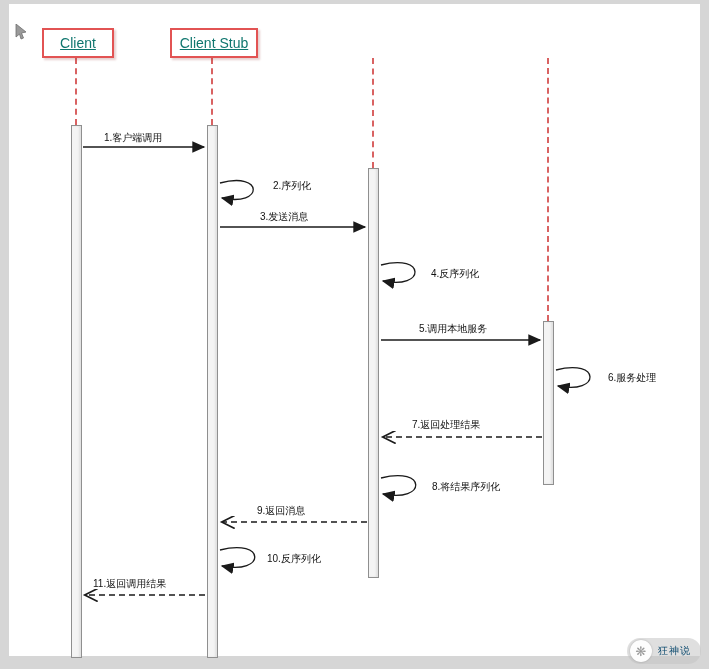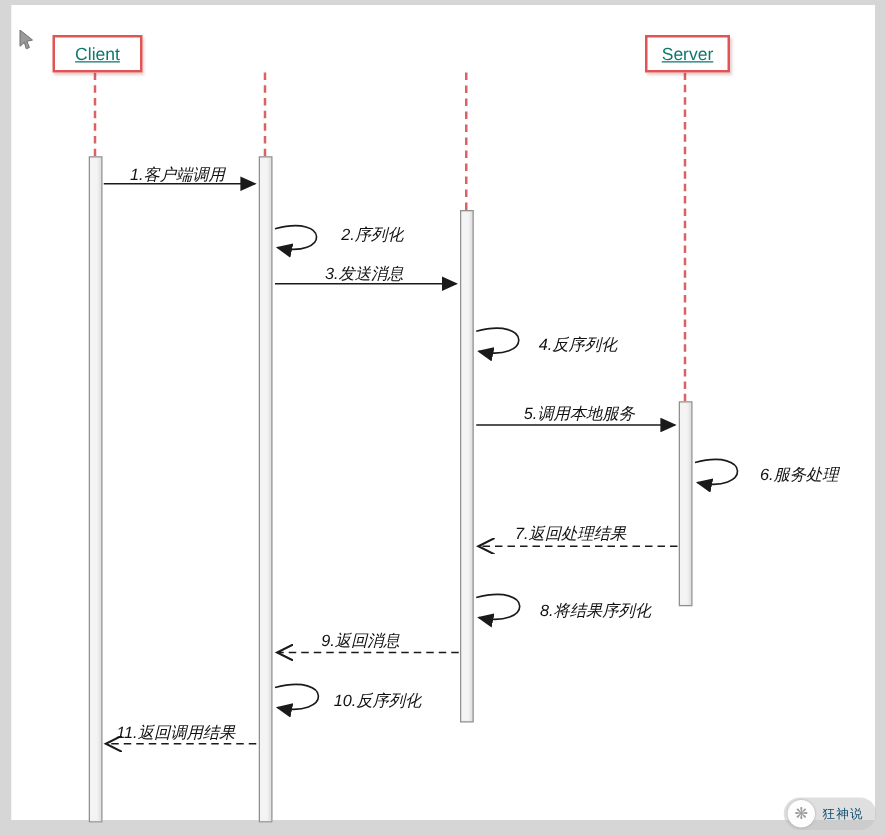--- a/index.html
+++ b/index.html
@@ -16,23 +16,22 @@
     font-size:14px;color:#0f766e;z-index:4;
   }
   .actor-box span{text-decoration:underline;}
   .lifeline{position:absolute;width:0;border-left:2px dashed #d96262;z-index:1;}
   .activation{
     position:absolute;width:11px;box-sizing:border-box;z-index:2;
     background:#f4f4f4;border:1px solid #8f8f8f;
     box-shadow:inset -2px 0 2px rgba(0,0,0,0.08);
   }
   .msg-label{
-    position:absolute;font-size:13px;color:#111;white-space:nowrap;z-index:5;
+    position:absolute;font-size:10px;color:#111;white-space:nowrap;z-index:5;
     background:rgba(255,255,255,0.0);
-    font-style:italic;
   }
   svg.overlay{position:absolute;left:0;top:0;z-index:3;pointer-events:none;}
   .watermark{
     position:absolute;right:8px;bottom:5px;z-index:6;
     display:flex;align-items:center;gap:6px;
     background:rgba(196,196,196,0.55);border-radius:14px;
     padding:2px 10px 2px 3px;
   }
   .watermark .logo{
     width:22px;height:22px;border-radius:50%;background:#fdfdfd;
@@ -48,22 +47,22 @@
 <div class="stage">
   <div class="canvas"></div>
 
   <svg class="cursor" width="14" height="16" viewBox="0 0 14 16">
     <polygon points="1,0 11,8 6.5,9 8.5,14 6,15 4.5,10 1,13" fill="#9a9a9a" stroke="#6f6f6f" stroke-width="0.8"></polygon>
   </svg>
 
   <div class="actor-box" style="left:42px;top:28px;width:68px;">
     <span>Client</span>
   </div>
-  <div class="actor-box" style="left:516px;top:28px;width:64px;">
-    <span>Server</span>
+  <div class="actor-box" style="left:170px;top:28px;width:84px;">
+    <span>Client Stub</span>
   </div>
 
   <div class="lifeline" style="left:75px;top:58px;height:67px;"></div>
   <div class="lifeline" style="left:211px;top:58px;height:67px;"></div>
   <div class="lifeline" style="left:372px;top:58px;height:110px;"></div>
   <div class="lifeline" style="left:547px;top:58px;height:263px;"></div>
 
   <div class="activation" style="left:71px;top:125px;height:533px;"></div>
   <div class="activation" style="left:207px;top:125px;height:533px;"></div>
   <div class="activation" style="left:368px;top:168px;height:410px;"></div>

